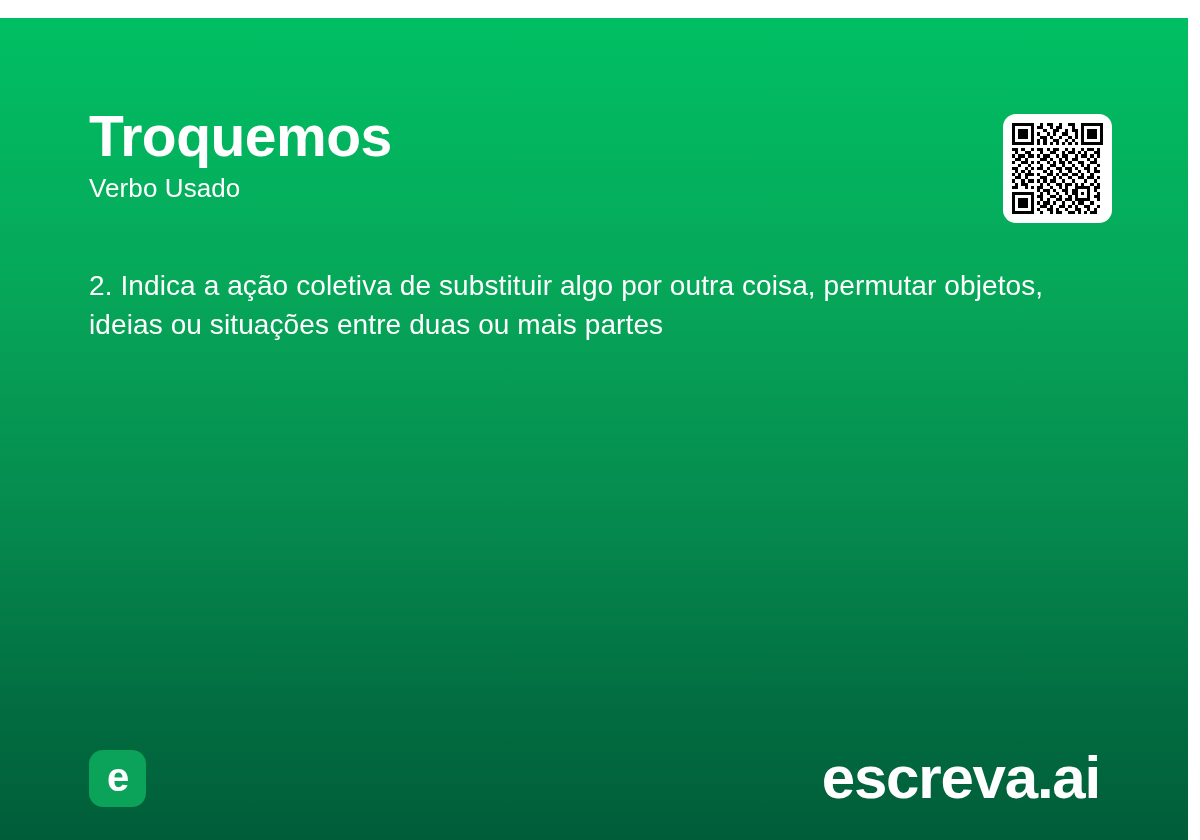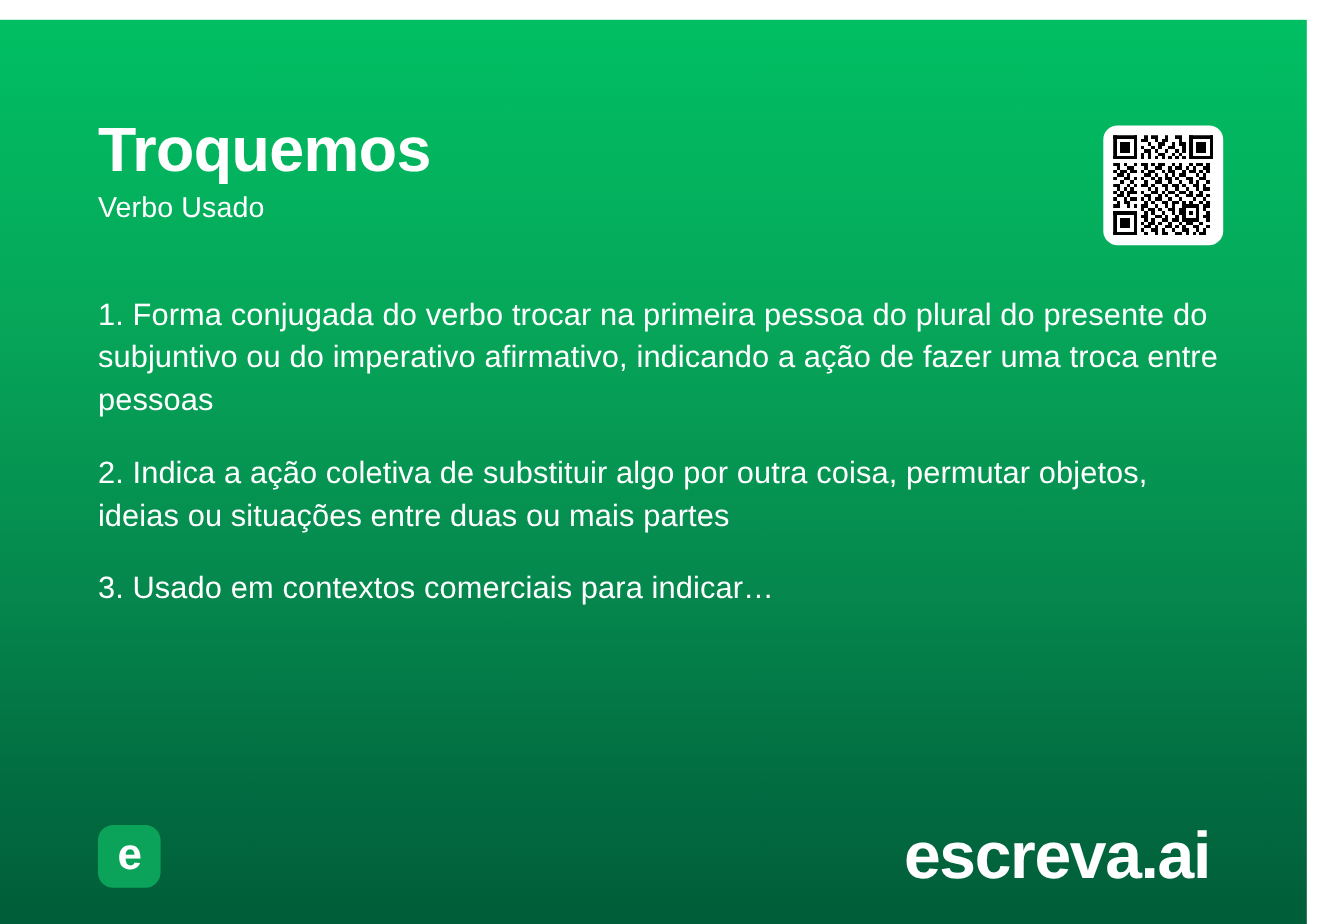--- a/index.html
+++ b/index.html
@@ -374,23 +374,21 @@
         <rect x="14" y="28" width="2" height="1"></rect>
           <rect x="18" y="28" width="2" height="1"></rect>
         <rect x="21" y="28" width="1" height="1"></rect>
           <rect x="23" y="28" width="1" height="1"></rect>
         <rect x="25" y="28" width="2" height="1"></rect>
       </g>
     </svg>
   </div>
 
   <div class="definitions">
-    <p class="definition">1. Forma conjugada do verbo trocar na primeira pessoa do plural do presente do subjuntivo ou do imperativo afirmativo, indicando a ação de fazer uma troca entre pessoas</p>
     <p class="definition">2. Indica a ação coletiva de substituir algo por outra coisa, permutar objetos, ideias ou situações entre duas ou mais partes</p>
-    <p class="definition">3. Usado em contextos comerciais para indicar…</p>
   </div>
 
   <div class="footer">
     <div class="logo-mark">
       <span>e</span>
     </div>
     <div class="wordmark">escreva.ai</div>
   </div>
 
 </div>

